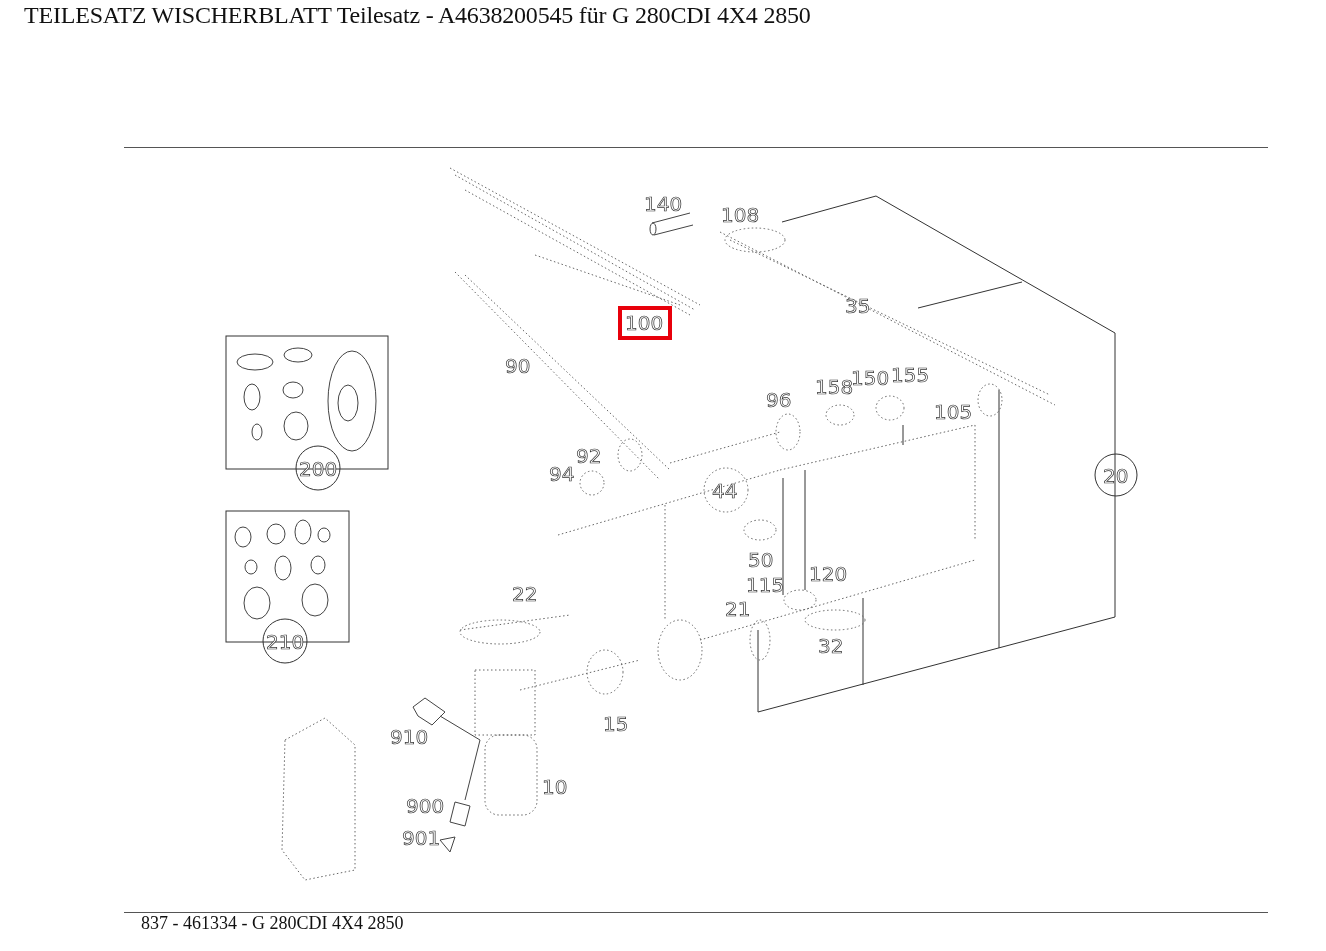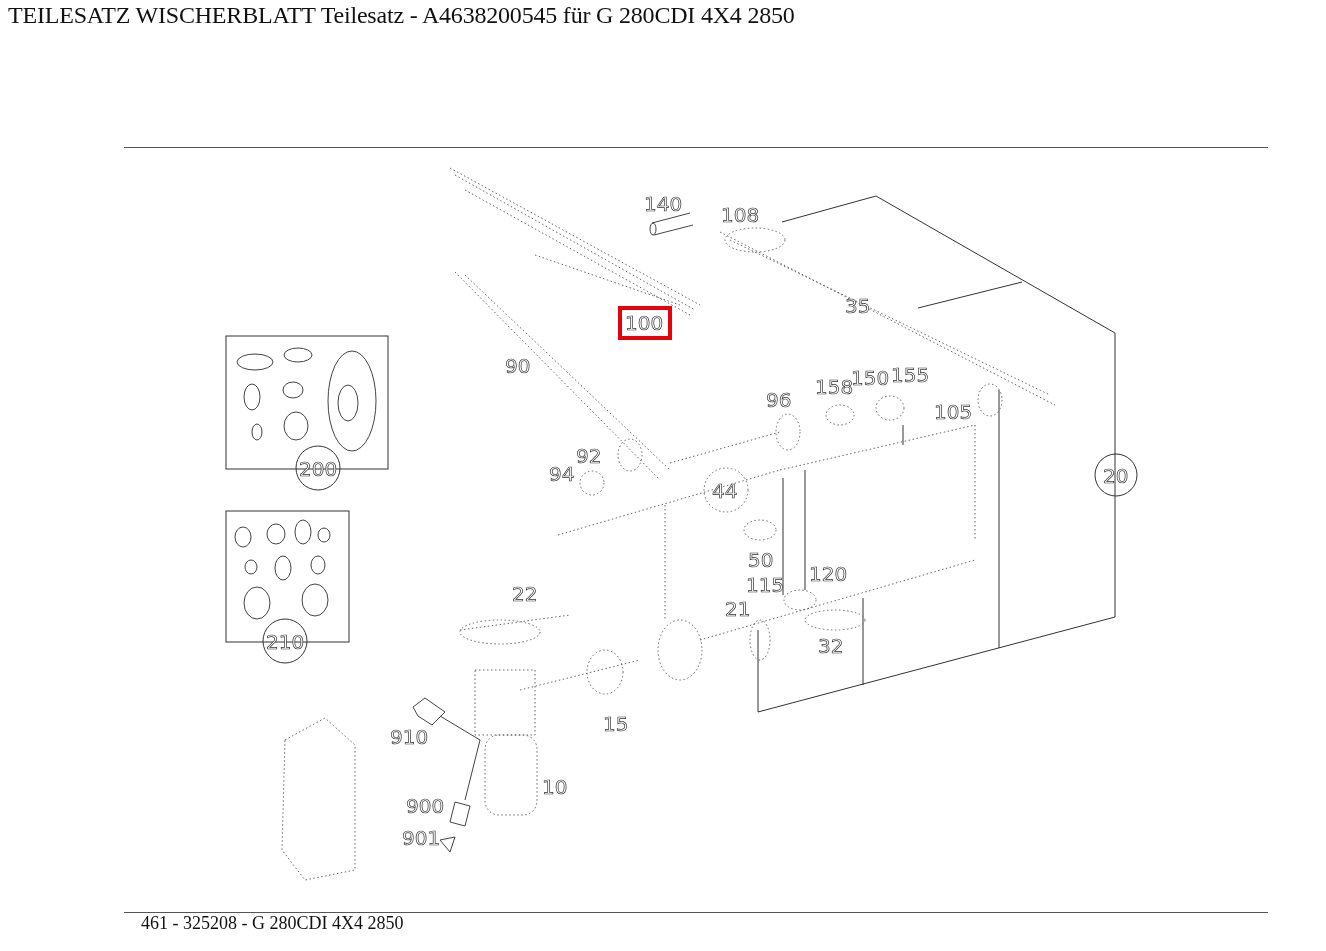--- a/index.html
+++ b/index.html
@@ -1,33 +1,33 @@
 <!DOCTYPE html>
 <html><head>
 <meta charset="utf-8">
 <style>
   html, body { margin: 0; padding: 0; background: #ffffff; }
   body { width: 1326px; height: 951px; position: relative; overflow: hidden; font-family: "DejaVu Serif", serif; color: #111; }
-  .title { position: absolute; left: 8px; top: 2px; font-family: "Liberation Serif", serif; font-size: 24px; letter-spacing: -0.2px; white-space: nowrap; }
+  .title { position: absolute; left: 24px; top: 2px; font-family: "Liberation Serif", serif; font-size: 24px; letter-spacing: -0.2px; white-space: nowrap; }
   .rule { position: absolute; left: 124px; width: 1144px; height: 1px; background: #555; }
   .footer { position: absolute; left: 141px; top: 913px; font-family: "Liberation Serif", serif; font-size: 18px; white-space: nowrap; }
   svg.diagram { position: absolute; left: 0; top: 0; }
   .lbl { font-family: "DejaVu Sans", sans-serif; font-size: 20px; fill: #fff; stroke: #333; stroke-width: 0.7; }
   .dot { fill: none; stroke: #666; stroke-width: 1; stroke-dasharray: 1.5 2.5; }
   .solid { fill: none; stroke: #333; stroke-width: 1; }
   .part { fill: none; stroke: #444; stroke-width: 1; }
   .highlight { fill: none; stroke: #e8000b; stroke-width: 4; }
 </style>
 </head>
 <body>
 
 <div class="title">TEILESATZ WISCHERBLATT Teilesatz - A4638200545 für G 280CDI 4X4 2850</div>
 <div class="rule" style="top:147px;"></div>
 <div class="rule" style="top:912px;"></div>
-<div class="footer">461 - 325208 - G 280CDI 4X4 2850</div>
+<div class="footer">837 - 461334 - G 280CDI 4X4 2850</div>
 
 <svg class="diagram" width="1326" height="951" viewBox="0 0 1326 951">
 
   <g>
     <polyline class="solid" points="782,222 876,196 1115,333 1115,617 758,712 758,630"></polyline>
     <polyline class="solid" points="918,308 1022,282"></polyline>
     <line class="solid" x1="999" y1="390" x2="999" y2="648"></line>
     <line class="solid" x1="863" y1="598" x2="863" y2="685"></line>
     <line class="solid" x1="783" y1="478" x2="783" y2="595"></line>
     <line class="solid" x1="805" y1="470" x2="805" y2="590"></line>

